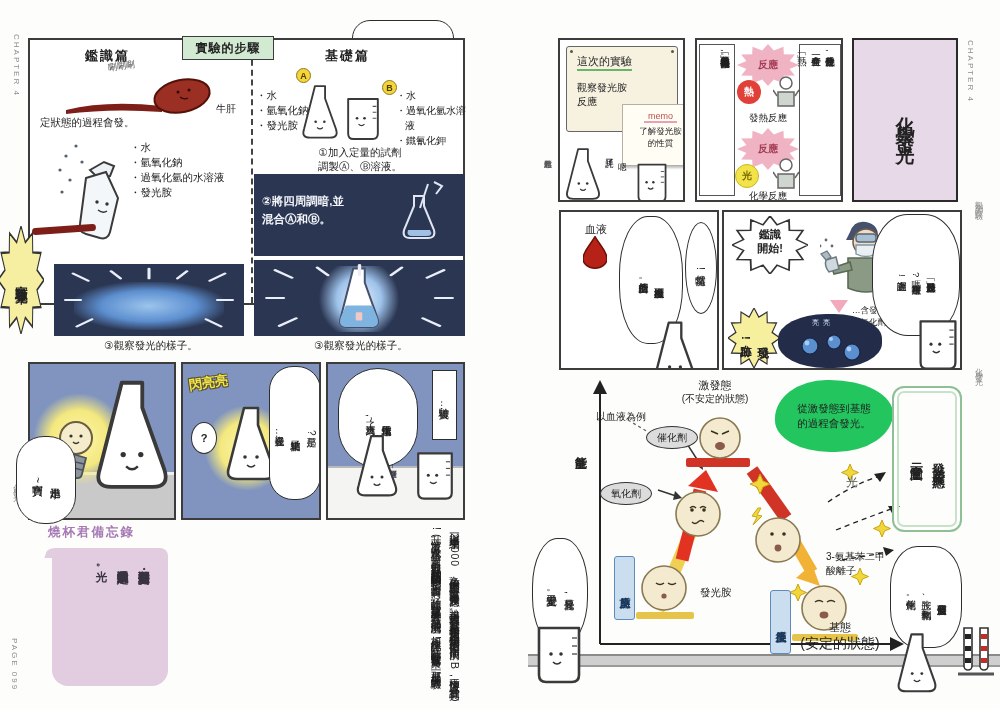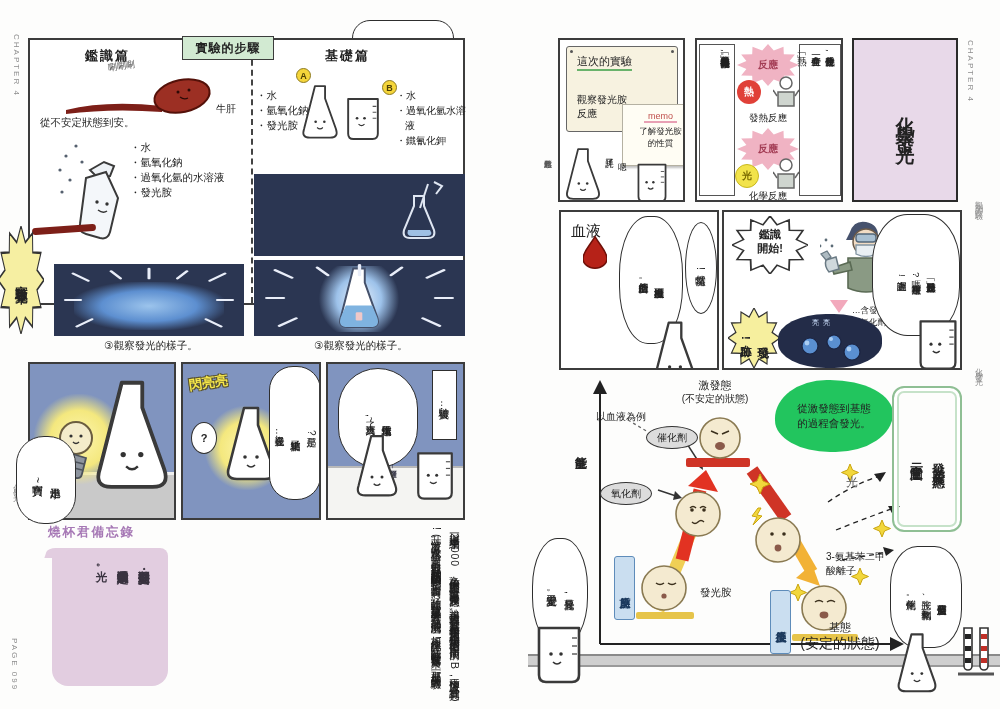--- a/index.html
+++ b/index.html
@@ -96,21 +96,21 @@
 
   <div class="abs sm" style="left:78px;top:20px;color:#555;transform:rotate(-8deg)">唰唰唰</div>
   <svg class="abs" style="left:28px;top:30px" width="160" height="48" viewBox="0 0 160 48">
     <path d="M8 40 q40 -10 96 -4 l0 6 q-50 -4 -96 2 Z" fill="#7d1f18"></path>
     <ellipse cx="124" cy="26" rx="28" ry="16" fill="#9c2f23" stroke="#541109" stroke-width="2" transform="rotate(-12 124 26)"></ellipse>
     <circle cx="120" cy="22" r="1.5" fill="#2c0a06"></circle>
       <circle cx="131" cy="20" r="1.5" fill="#2c0a06"></circle>
     <path d="M122 27 q4 3 8 1" fill="none" stroke="#2c0a06" stroke-width="1.3"></path>
   </svg>
   <div class="abs" style="left:186px;top:62px;font-size:10px">牛肝</div>
-  <div class="abs cap" style="left:10px;top:76px;width:200px;text-align:left">從不安定狀態到安。</div>
+  <div class="abs cap" style="left:10px;top:76px;width:200px;text-align:left">定狀態的過程會發。</div>
 
   <svg class="abs" style="left:22px;top:96px" width="80" height="108" viewBox="0 0 80 108">
     <g stroke="#3a3a3a" stroke-width="2" fill="#eef2f6">
       <path d="M38 34 l14 -8 10 4 -4 10 -12 2 Z"></path>
       <path d="M34 42 l20 -6 12 26 -8 34 q-2 8 -10 6 l-14 -4 q-8 -2 -6 -10 Z" fill="#f4f7fa"></path>
     </g>
     <circle cx="45" cy="66" r="1.7" fill="#333"></circle>
       <circle cx="55" cy="68" r="1.7" fill="#333"></circle>
     <path d="M46 74 q5 4 9 1" fill="none" stroke="#333" stroke-width="1.5"></path>
     <g fill="#55606e">
@@ -148,21 +148,25 @@
     </svg>
   <svg class="abs" style="left:314px;top:56px" width="38" height="46" viewBox="0 0 50 62">
       <use href="#sym-beaker"></use>
     </svg>
   <div class="abs circleAB" style="left:352px;top:40px">B</div>
   <div class="abs list" style="left:366px;top:48px;width:70px;font-size:10px">
     <div>・水</div>
     <div style="padding-left:9px;text-indent:-9px">・過氧化氫水溶液</div>
     <div style="padding-left:9px;text-indent:-9px">・鐵氰化鉀</div>
   </div>
+  <div class="abs cap pl" style="left:240px;top:106px;width:180px">①加入定量的試劑
+調製Ⓐ、Ⓑ溶液。</div>
   <div class="abs dark" style="left:224px;top:134px;width:211px;height:82px">
+    <div class="abs pl" style="left:8px;top:18px;width:110px;color:#f3f5fa;font-size:11.5px;font-weight:bold;line-height:1.6">②將四周調暗,並
+混合Ⓐ和Ⓑ。</div>
     <svg class="abs" style="left:130px;top:4px" width="74" height="74" viewBox="0 0 74 74">
       <g fill="none" stroke="#dfe6f2" stroke-width="2">
         <path d="M30 18 h10 v10 L50 52 q2 8 -6 8 H26 q-8 0 -6 -8 L30 28 Z"></path>
         <line x1="44" y1="6" x2="36" y2="30"></line>
           <path d="M50 4 l8 4 -6 8"></path>
       </g>
       <path d="M24 52 h22 q4 6 -4 6 H28 q-6 0 -4 -6" fill="#9fc0e4"></path>
     </svg>
   </div>
   <div class="abs dark" style="left:224px;top:220px;width:211px;height:76px">
@@ -236,21 +240,21 @@
   <div class="abs v pl" style="left:14px;top:14px;width:88px;height:116px;font-size:11.5px;font-weight:bold;line-height:1.85;color:#3a3340">・從不安定狀態到安
 定狀態的過程會發
 光。</div>
 </div>
 <div class="abs v" style="left:168px;top:526px;width:296px;height:178px;font-size:10.5px;line-height:18.5px;letter-spacing:1px;color:#1e1e1e">辦過一場集結了20000名小孩的大型實驗秀,實際演出發光胺反應。說起這個大規模,其實就是製作一個長寬大約一張榻榻米大小的水槽,而需使用的A、B兩種溶液,合計約莫200公升!溶液重(以及水壓)是一回事,但我對發光胺試劑的預估價格感到吃驚(相當貴啊),話雖如此,我還是說服了贊助者,成功的完成演出。如今依然記得「哇!」的歡呼聲從賓客席傳來。那是一場美麗的實驗!</div>
 
 <div class="abs v" style="left:541px;top:154px;font-size:8px;color:#555">錐形瓶君</div>
 <div class="abs panel" style="left:558px;top:38px;width:127px;height:164px;overflow:hidden">
   <div class="abs" style="left:6px;top:6px;width:112px;height:86px;background:#f7f2e0;border:1.6px solid #666;border-radius:3px">
     <div style="margin:7px 10px 2px;font-size:11px;font-weight:normal;border-bottom:2px solid #69b36b;display:inline-block">這次的實驗</div>
-    <div class="pl" style="margin:20px 10px;font-size:10px;line-height:1.4">觀察發光胺
+    <div class="pl" style="margin:8px 10px;font-size:10px;line-height:1.4">觀察發光胺
 反應</div>
     <div class="abs" style="left:3px;top:3px;width:3px;height:3px;border-radius:50%;background:#555"></div>
     <div class="abs" style="right:3px;top:3px;width:3px;height:3px;border-radius:50%;background:#555"></div>
   </div>
   <div class="abs note" style="left:62px;top:64px;width:77px;height:62px;text-align:center">
     <div style="margin-top:4px;font-size:9px;color:#c0504d;border-bottom:2px solid #e8a0b4;display:inline-block;padding:0 4px">memo</div>
     <div class="pl" style="font-size:8.5px;margin-top:3px;line-height:1.4">了解發光胺
 的性質</div>
   </div>
   <svg class="abs" style="left:2px;top:106px" width="42" height="58" viewBox="0 0 60 80">
@@ -292,21 +296,21 @@
   </svg>
   <div class="abs cap" style="left:36px;top:150px;width:70px;font-size:9.5px">化學反應</div>
   <div class="abs v" style="left:2px;top:4px;width:36px;height:152px;border:1.2px solid #555;font-size:9.5px;line-height:14px;padding:4px 2px">代替熱而發出「光」的反應,叫做化學發光。</div>
 </div>
 
 <div class="abs btx" style="left:852px;top:38px;width:106px;height:164px;background:#e8d9e9;border:2.4px solid #2a2a2a">
   <span class="v" style="font-size:19px;font-weight:bold;letter-spacing:9px">化學發光</span>
 </div>
 
 <div class="abs panel" style="left:559px;top:210px;width:160px;height:160px;overflow:hidden">
-  <div class="abs" style="left:10px;top:10px;font-size:15px">血液</div>
+  <div class="abs" style="left:24px;top:10px;font-size:11px">血液</div>
   <svg class="abs" style="left:22px;top:24px" width="24" height="34" viewBox="0 0 22 30">
     <path d="M11 0 C5 10 0 14 0 20 a11 9 0 0 0 22 0 C22 14 17 10 11 0 Z" fill="#b62218" stroke="#6e0f08" stroke-width="1.4"></path>
   </svg>
   <div class="abs bub v pl" style="left:58px;top:4px;width:64px;height:128px;border-radius:45%;font-size:10px;line-height:1.55">可以檢測出血液裡
 所含的血紅蛋白。</div>
   <div class="abs bub v" style="left:124px;top:10px;width:32px;height:92px;border-radius:50%;font-size:10.5px">當然囉!</div>
   <svg class="abs" style="left:86px;top:108px" width="56" height="72" viewBox="0 0 60 80">
       <use href="#sym-flask"></use>
     </svg>
 </div>

